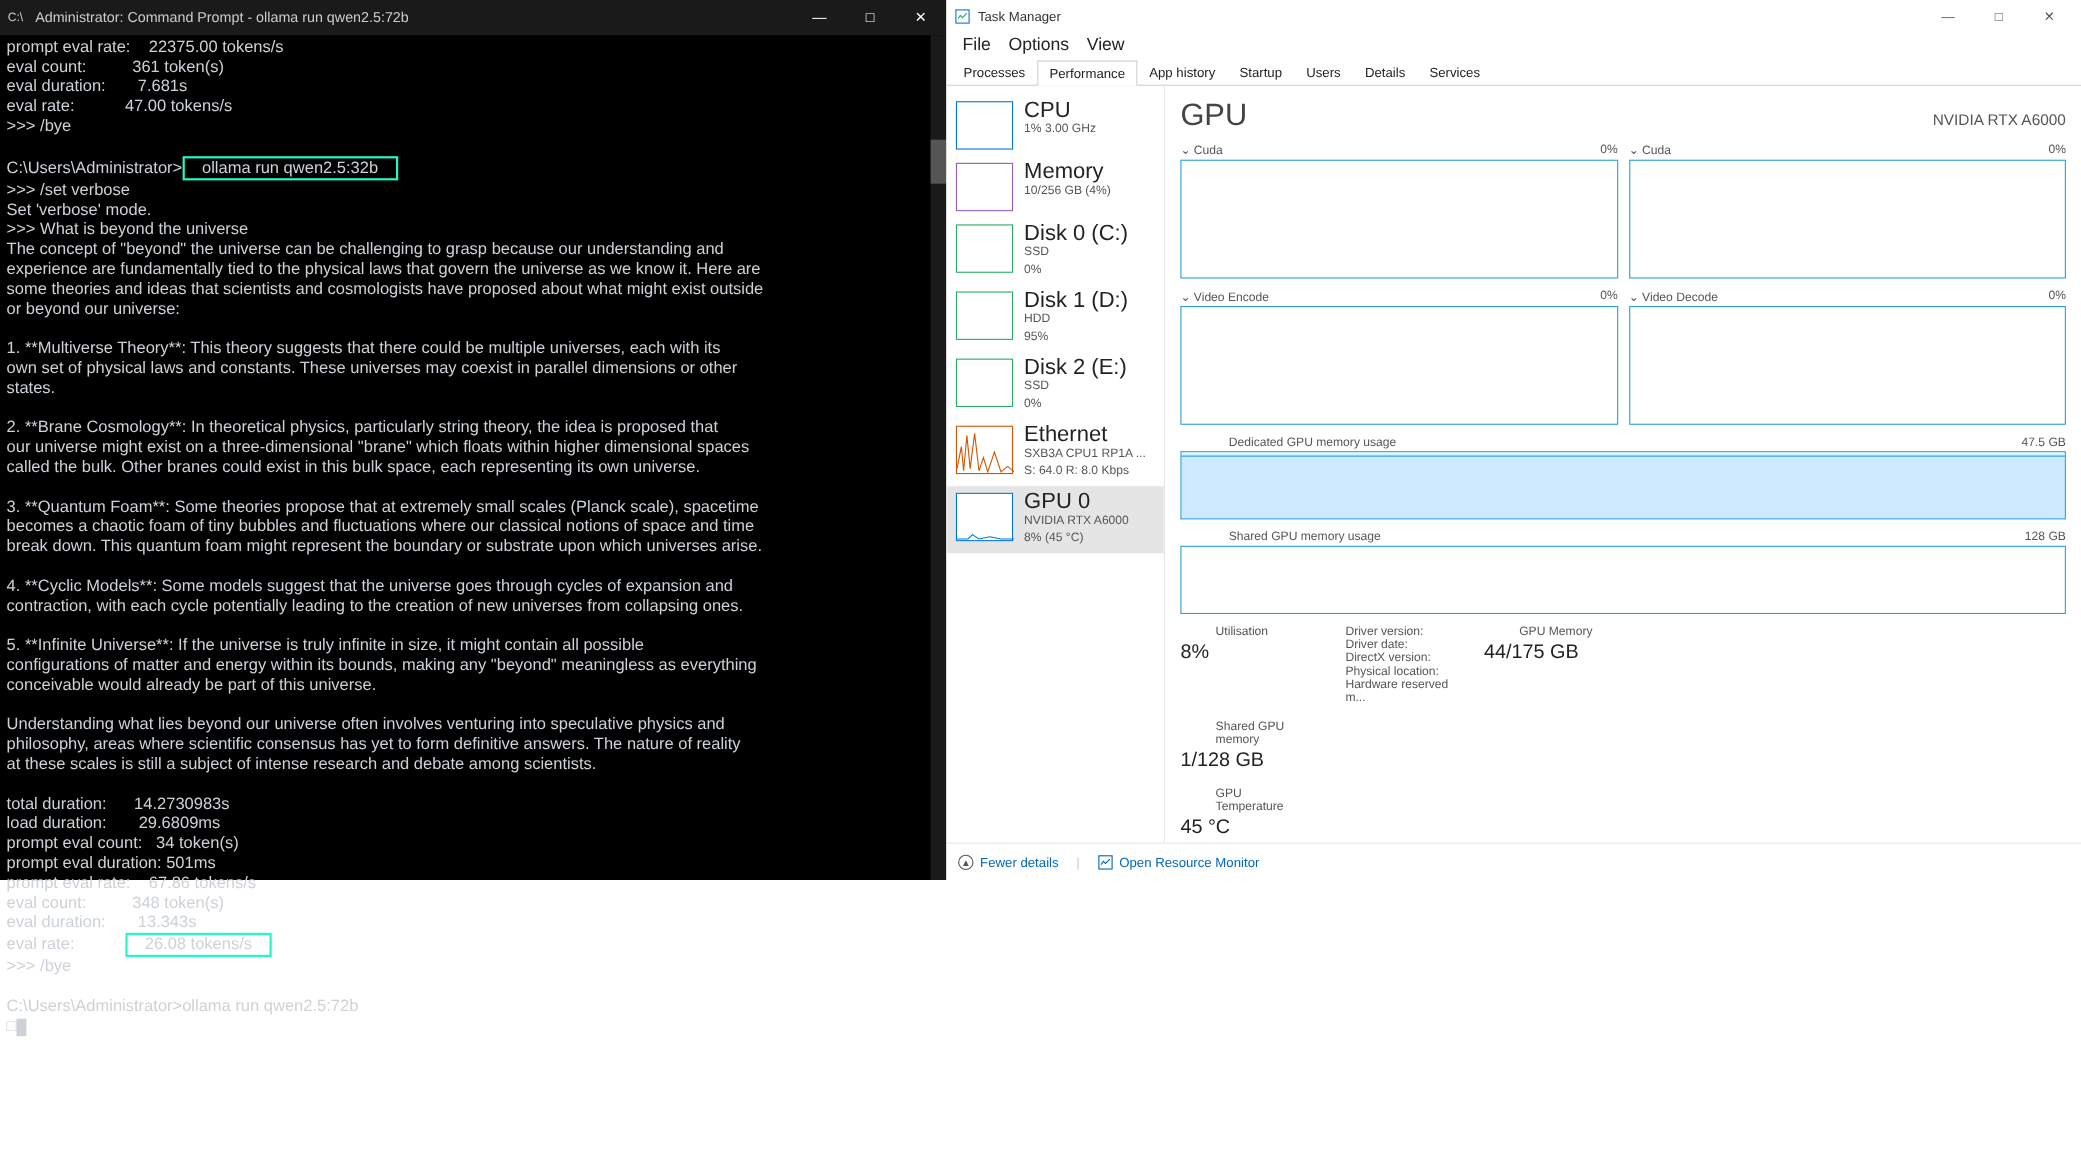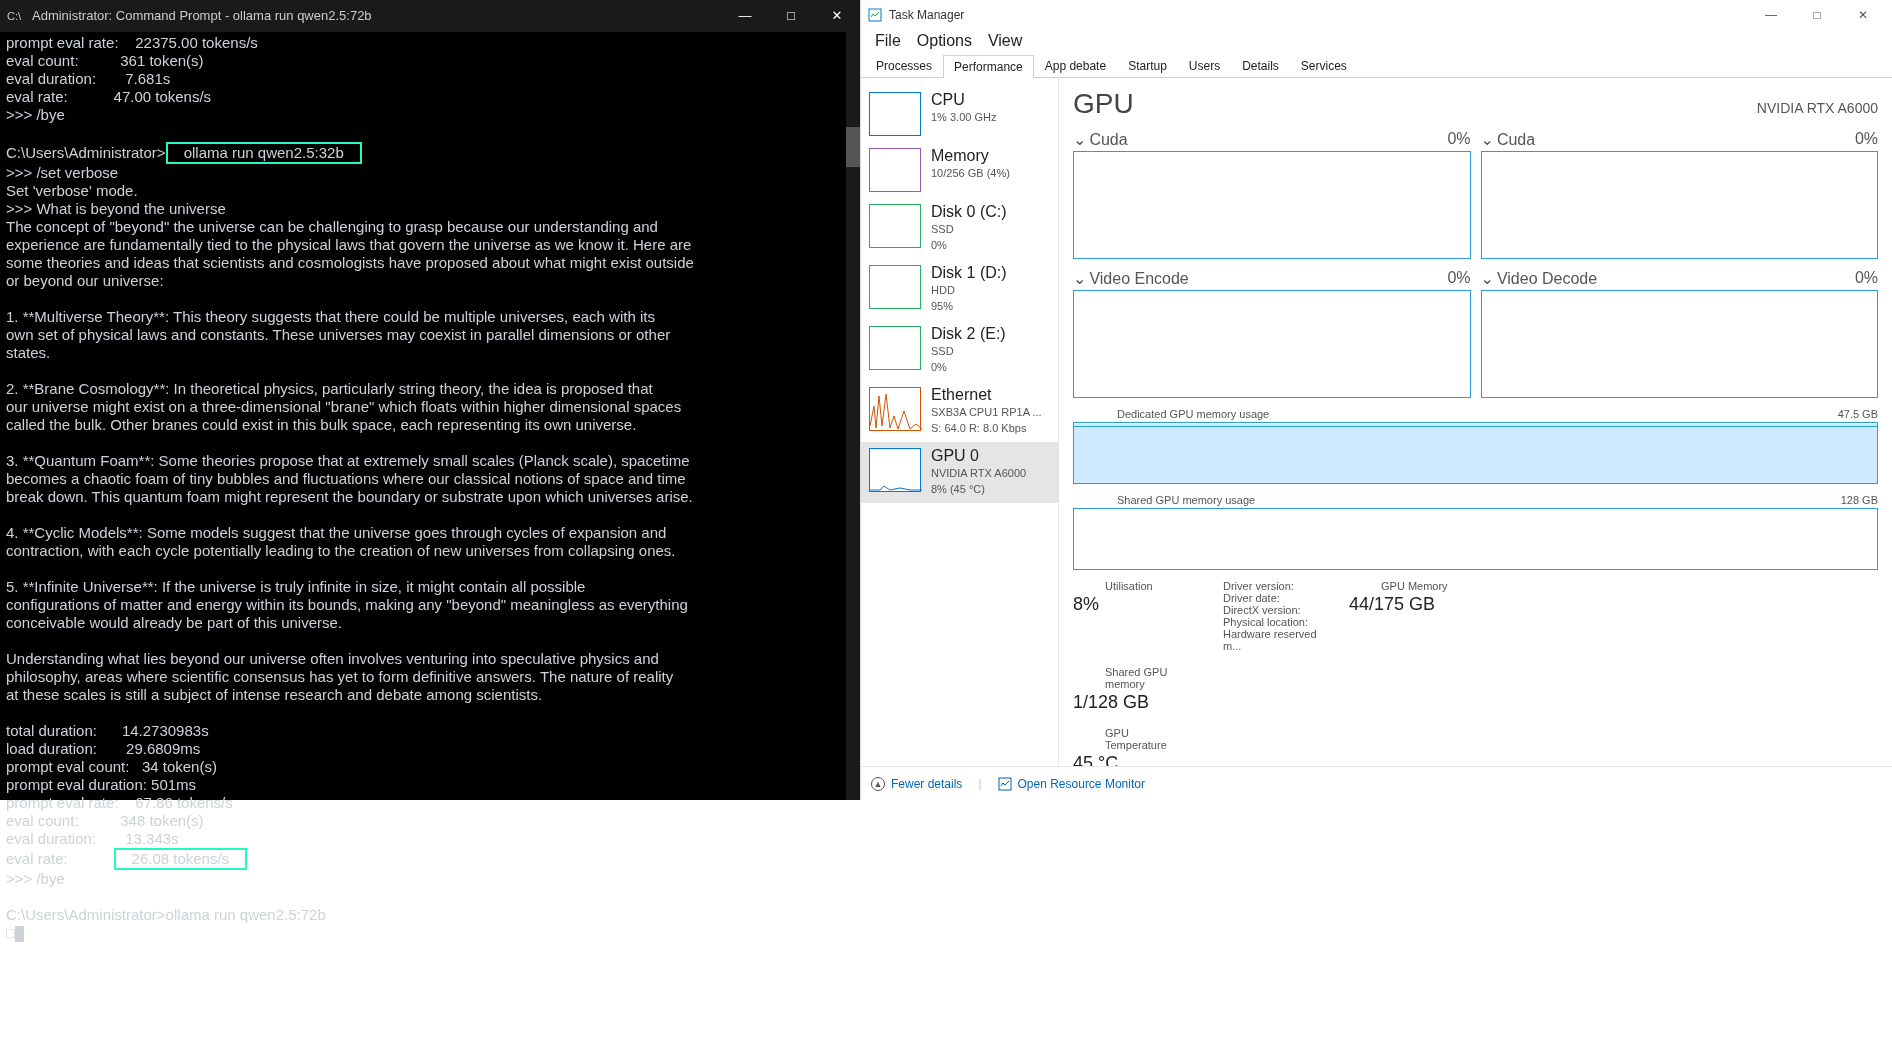--- a/index.html
+++ b/index.html
@@ -35,30 +35,30 @@
 
 .tm-sidebar { width: 198px; border-right: 1px solid #e5e5e5; overflow-y: auto; padding-top: 8px; }
 .sb-item { display: flex; padding: 6px 8px; gap: 10px; align-items: flex-start; cursor: default; }
 .sb-item.selected { background: #e5e5e5; }
 .sb-spark { width: 52px; height: 44px; border: 1px solid #0078d7; background: #fff; flex-shrink: 0; position: relative; }
 .sb-spark.mem { border-color: #9b59b6; }
 .sb-spark.disk { border-color: #27ae60; }
 .sb-spark.net { border-color: #d35400; }
 .sb-spark .ethline { position:absolute; left:0; right:0; bottom:0; height:44px; }
 .sb-info { font-size: 12px; color: #222; line-height: 16px; }
-.sb-info .sb-title { font-size: 16px; margin-bottom: 1px; }
+.sb-info .sb-title { font-size: 20px; margin-bottom: 1px; }
 .sb-info .sb-sub { font-size: 11px; color: #555; }
 
 .tm-main { flex: 1; padding: 10px 14px; overflow: auto; }
 .tm-main .hdr { display: flex; align-items: baseline; justify-content: space-between; margin-bottom: 10px; }
 .tm-main .hdr h1 { font-size: 28px; font-weight: 400; color: #444; }
 .tm-main .hdr .sub { font-size: 14px; color: #555; }
 
 .graph-grid2 { display: grid; grid-template-columns: 1fr 1fr; gap: 10px; margin-bottom: 10px; }
-.graph-box .gh { display: flex; justify-content: space-between; font-size: 16px; color: #555; margin-bottom: 2px; }
+.graph-box .gh { display: flex; justify-content: space-between; font-size: 11px; color: #555; margin-bottom: 2px; }
 .graph-box .gh .chev::before { content: "\2304"; margin-right: 3px; color:#555; }
 .graph-box .gplot { height: 108px; border: 1px solid #2a9fd6; background: #fff; }
 
 .wide-graph .gh { display: flex; justify-content: space-between; font-size: 11px; color: #555; margin-bottom: 2px; padding-left: 44px; }
 .wide-graph .gplot { height: 62px; border: 1px solid #2a9fd6; background: linear-gradient(to top, #cfeafe 98%, #fff 0%); margin-bottom: 10px; }
 .wide-graph.shared .gplot { background: #fff; }
 .ded-line { position:relative; }
 .ded-line::after { content:""; position:absolute; left:0; right:0; top:3px; border-top:1px solid #2a9fd6; }
 
 .stats-grid { display: grid; grid-template-columns: 100px 140px auto; column-gap: 18px; row-gap: 14px; margin-top: 6px; }
@@ -152,21 +152,21 @@
 
   <div class="tm-menubar">
     <span class="menu-item">File</span>
     <span class="menu-item">Options</span>
     <span class="menu-item">View</span>
   </div>
 
   <div class="tm-tabs">
     <span class="tab">Processes</span>
     <span class="tab active">Performance</span>
-    <span class="tab">App debate</span>
+    <span class="tab">App history</span>
     <span class="tab">Startup</span>
     <span class="tab">Users</span>
     <span class="tab">Details</span>
     <span class="tab">Services</span>
   </div>
 
   <div class="tm-content">
     <div class="tm-sidebar" id="tm-sidebar">
         <div class="sb-item">
           <div class="sb-spark "></div>

